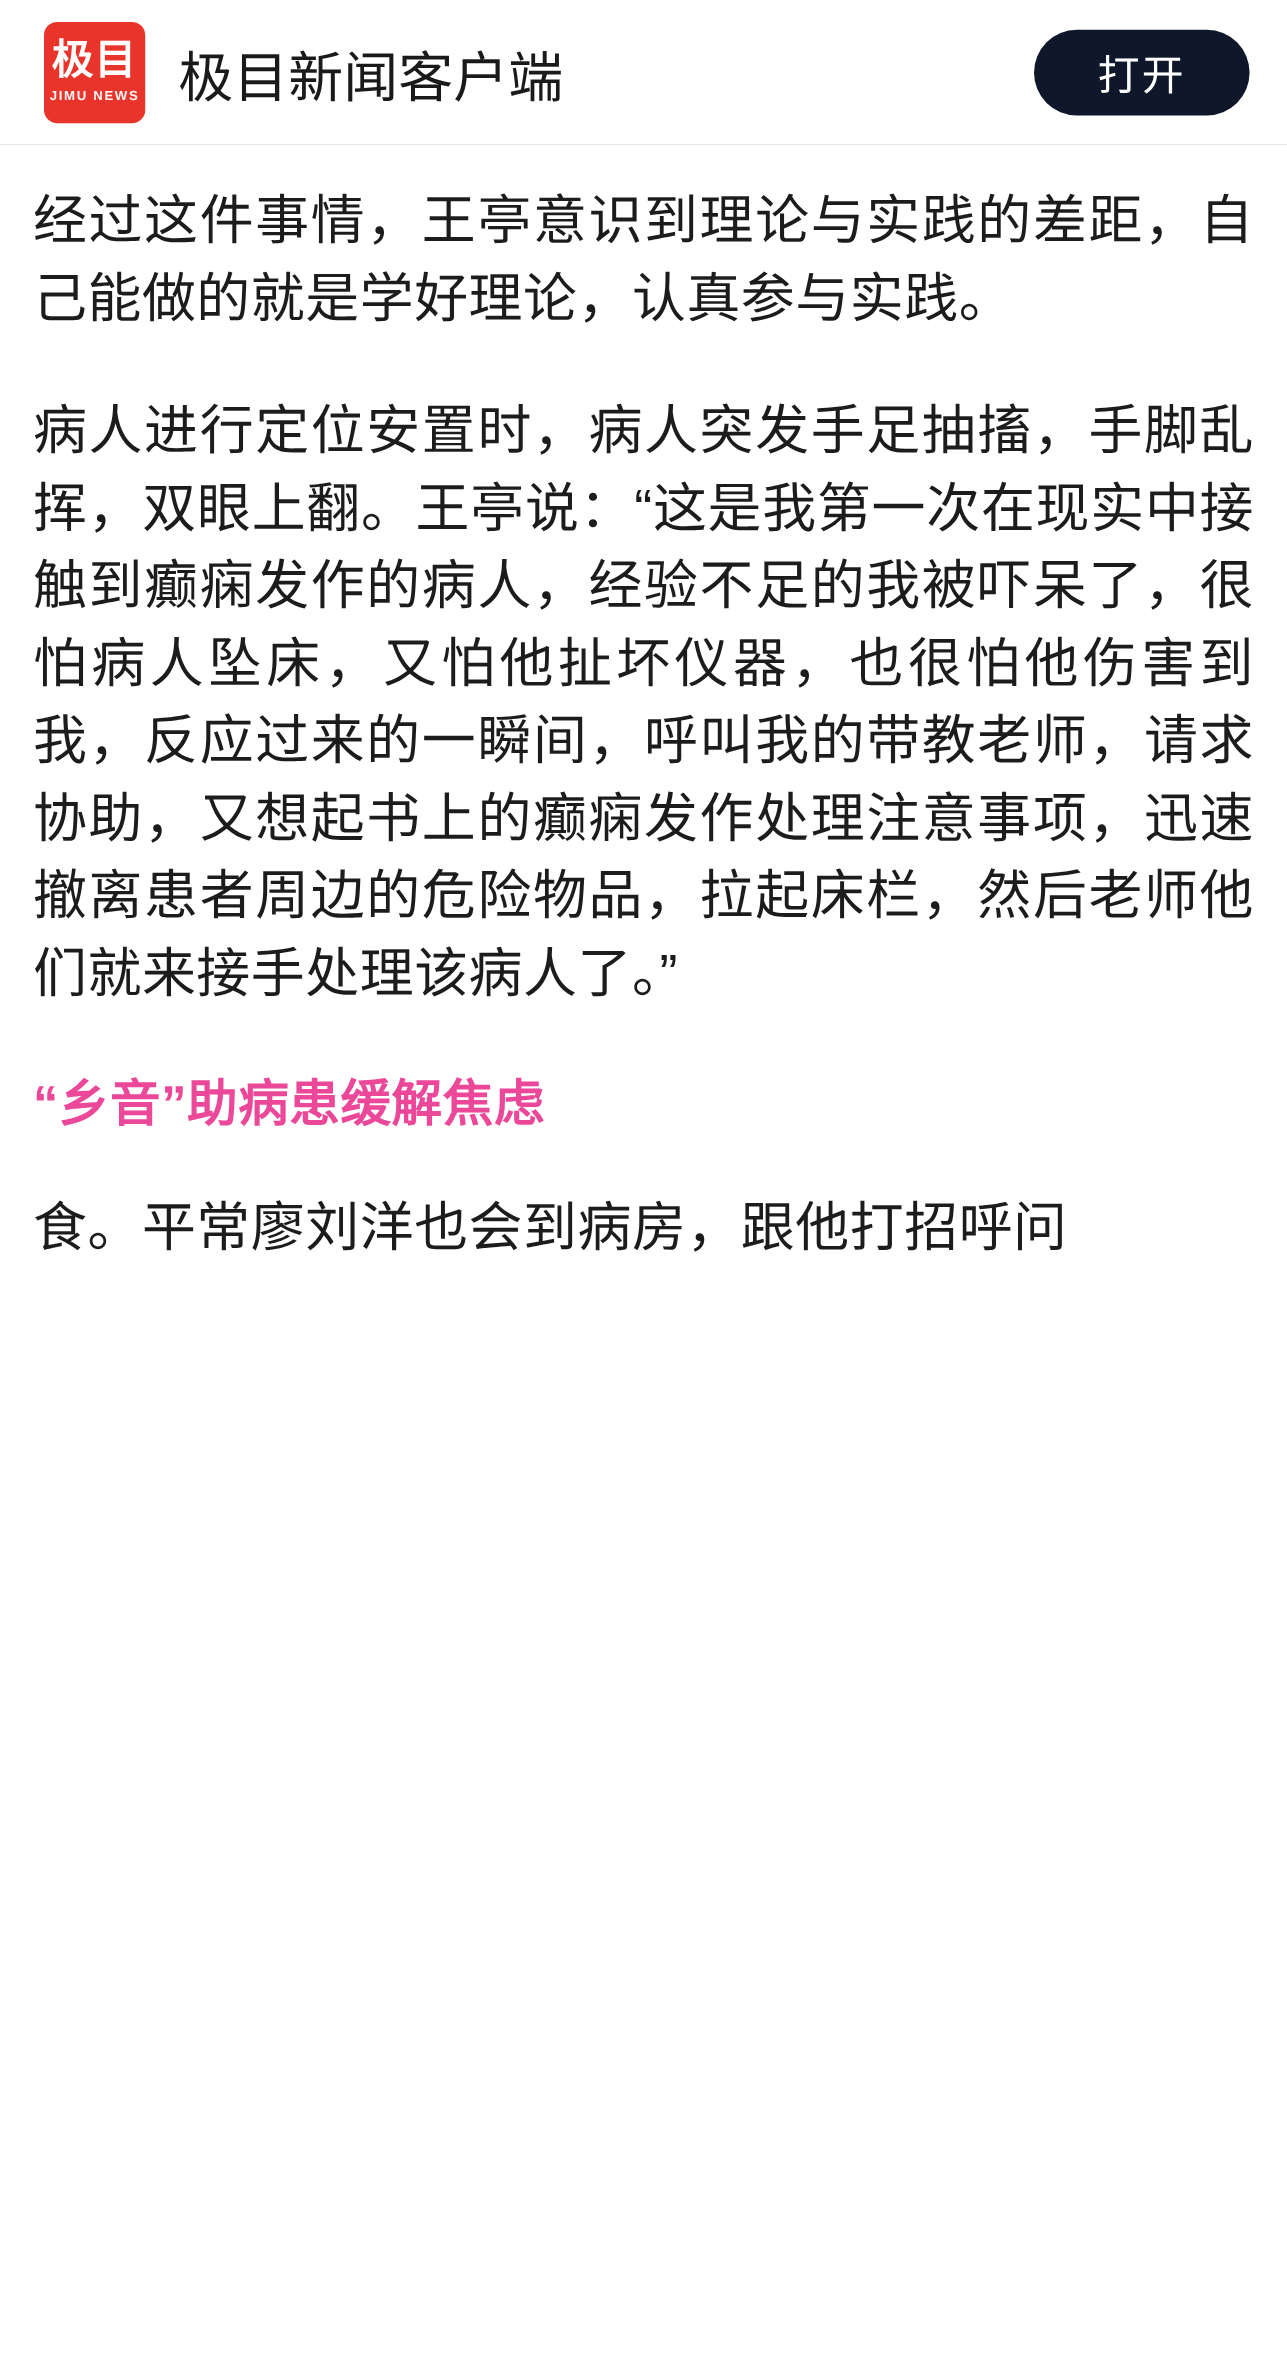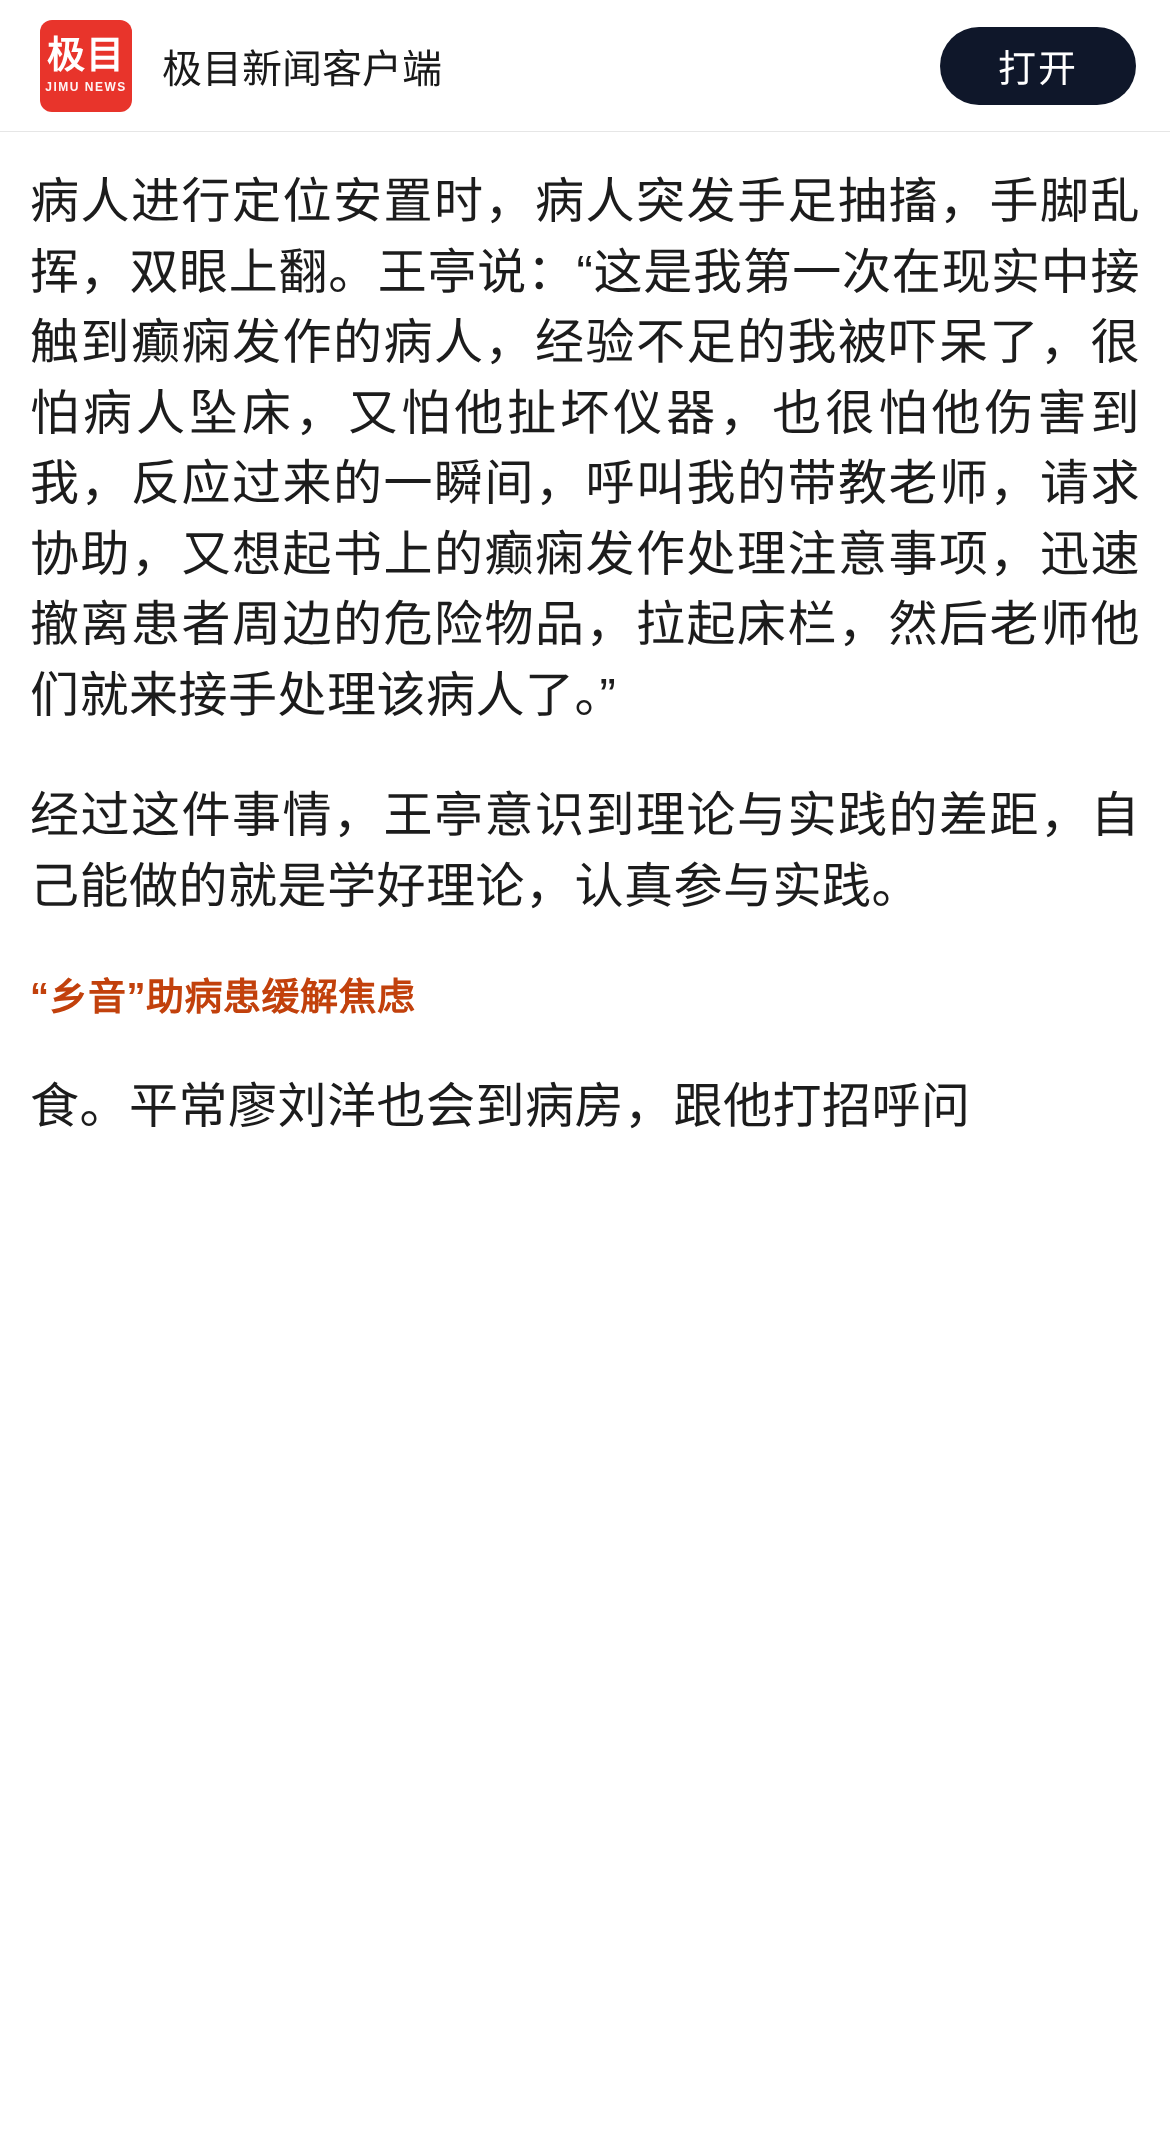--- a/index.html
+++ b/index.html
@@ -45,21 +45,21 @@
   .logo .logo-en {
     font-size: 12px;
     line-height: 1.3;
     letter-spacing: 1.5px;
     margin-top: 4px;
     opacity: .95;
     font-weight: bold;
   }
   .app-title {
     margin-left: 30px;
-    font-size: 40px;
+    font-size: 50px;
     color: #1a1a1a;
     font-weight: 400;
     white-space: nowrap;
   }
   .spacer { flex: 1 1 auto; }
   .open-btn {
     flex: 0 0 auto;
     width: 196px;
     height: 78px;
     border: none;
@@ -81,23 +81,23 @@
     margin: 0 0 50px 0;
     font-size: 49px;
     line-height: 1.44;
     color: #1c1c1c;
     text-align: justify;
     text-justify: inter-ideograph;
     letter-spacing: 0.5px;
   }
   .article h2 {
     margin: 0 0 46px 0;
-    font-size: 38px;
+    font-size: 46px;
     line-height: 1.4;
-    color: #c2410c;
+    color: #ec4899;
     font-weight: 700;
     letter-spacing: 0.5px;
   }
   .article p.clipped {
     margin-bottom: 0;
     max-height: 72px;
     overflow: hidden;
   }
 </style>
 </head>
@@ -107,17 +107,17 @@
   <div class="logo">
     <span class="logo-cn">极目</span>
     <span class="logo-en">JIMU NEWS</span>
   </div>
   <div class="app-title">极目新闻客户端</div>
   <div class="spacer"></div>
   <button class="open-btn">打开</button>
 </div>
 
 <div class="article">
+  <p>经过这件事情，王亭意识到理论与实践的差距，自己能做的就是学好理论，认真参与实践。</p>
   <p>病人进行定位安置时，病人突发手足抽搐，手脚乱挥，双眼上翻。王亭说：“这是我第一次在现实中接触到癫痫发作的病人，经验不足的我被吓呆了，很怕病人坠床，又怕他扯坏仪器，也很怕他伤害到我，反应过来的一瞬间，呼叫我的带教老师，请求协助，又想起书上的癫痫发作处理注意事项，迅速撤离患者周边的危险物品，拉起床栏，然后老师他们就来接手处理该病人了。”</p>
-  <p>经过这件事情，王亭意识到理论与实践的差距，自己能做的就是学好理论，认真参与实践。</p>
   <h2>“乡音”助病患缓解焦虑</h2>
   <p class="clipped">食。平常廖刘洋也会到病房，跟他打招呼问</p>
 </div>
 
 </body></html>

